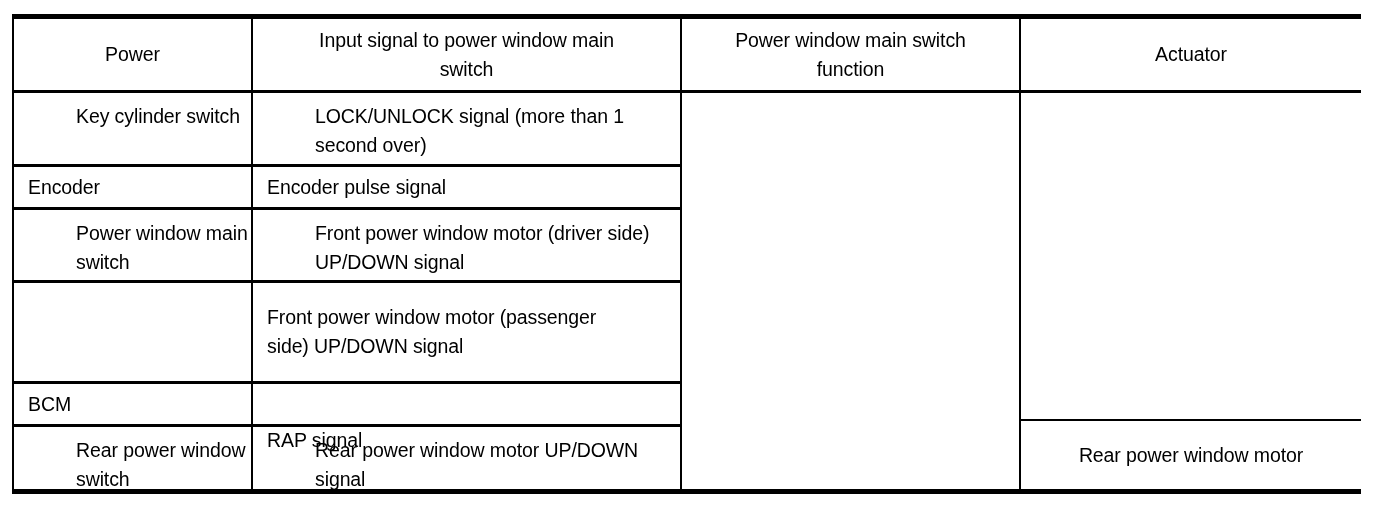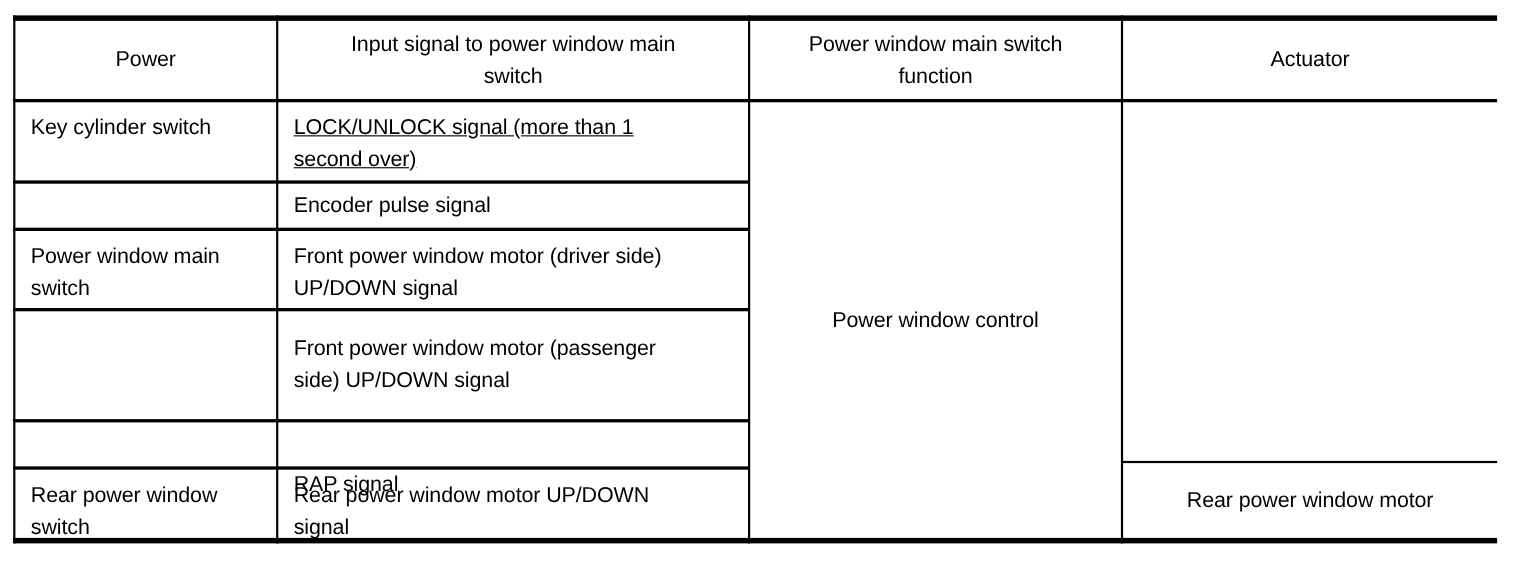--- a/index.html
+++ b/index.html
@@ -49,21 +49,21 @@
     justify-content: flex-start;
     text-align: left;
     align-items: center;
   }
   .cell.topleft {
     justify-content: flex-start;
     text-align: left;
     align-items: flex-start;
   }
   .pad-l { padding-left: 14px; }
-  .pad-t { padding-top: 9px; }
+  .pad-t { padding-top: 9px; margin-left: 48px; }
 </style>
 </head>
 <body>
 
 <div id="table-root">
 
   <div class="hrule" style="left:12px; top:14px; width:1349px; height:5px;"></div>
 
   <div class="hrule" style="left:12px; top:489px; width:1349px; height:5px;"></div>
 
@@ -86,33 +86,34 @@
 
   <div class="cell center" style="left:253px; top:19px; width:427px; height:71px; padding:0 14px;">Input signal to power window main
 switch</div>
 
   <div class="cell center" style="left:682px; top:19px; width:337px; height:71px; padding:0 10px;">Power window main switch
 function</div>
 
   <div class="cell center" style="left:1021px; top:19px; width:340px; height:71px;">Actuator</div>
 
   <div class="cell topleft pad-l pad-t" style="left:14px; top:93px; width:237px; height:71px;">Key cylinder switch</div>
+  <div class="cell left pad-l" style="left:14px; top:167px; width:237px; height:40px;">Encoder</div>
   <div class="cell topleft pad-l pad-t" style="left:14px; top:210px; width:237px; height:70px;">Power window main
 switch</div>
+  <div class="cell left pad-l" style="left:14px; top:384px; width:237px; height:40px;">BCM</div>
   <div class="cell topleft pad-l pad-t" style="left:14px; top:427px; width:237px; height:62px;">Rear power window
 switch</div>
 
-  <div class="cell topleft pad-l pad-t" style="left:253px; top:93px; width:427px; height:71px;text-decoration:underline;">LOCK/UNLOCK signal (more than 1
+  <div class="cell topleft pad-l pad-t" style="left:253px; top:93px; width:427px; height:71px;">LOCK/UNLOCK signal (more than 1
 second over)</div>
   <div class="cell left pad-l" style="left:253px; top:167px; width:427px; height:40px;">Encoder pulse signal</div>
   <div class="cell topleft pad-l pad-t" style="left:253px; top:210px; width:351px; height:70px;">Front power window motor (driver side)
 UP/DOWN signal</div>
   <div class="cell left pad-l" style="left:253px; top:283px; width:427px; height:98px;">Front power window motor (passenger
 side) UP/DOWN signal</div>
   <div class="cell left pad-l" style="left:253px; top:384px; width:427px; height:40px;margin-top:36px;">RAP signal</div>
   <div class="cell topleft pad-l pad-t" style="left:253px; top:427px; width:427px; height:62px;">Rear power window motor UP/DOWN
 signal</div>
 
-  <div class="cell center" style="left:682px; top:93px; width:337px; height:396px;">Power window control</div>
 
   <div class="cell center" style="left:1021px; top:421px; width:340px; height:68px;">Rear power window motor</div>
 
 </div>
 
 </body></html>

